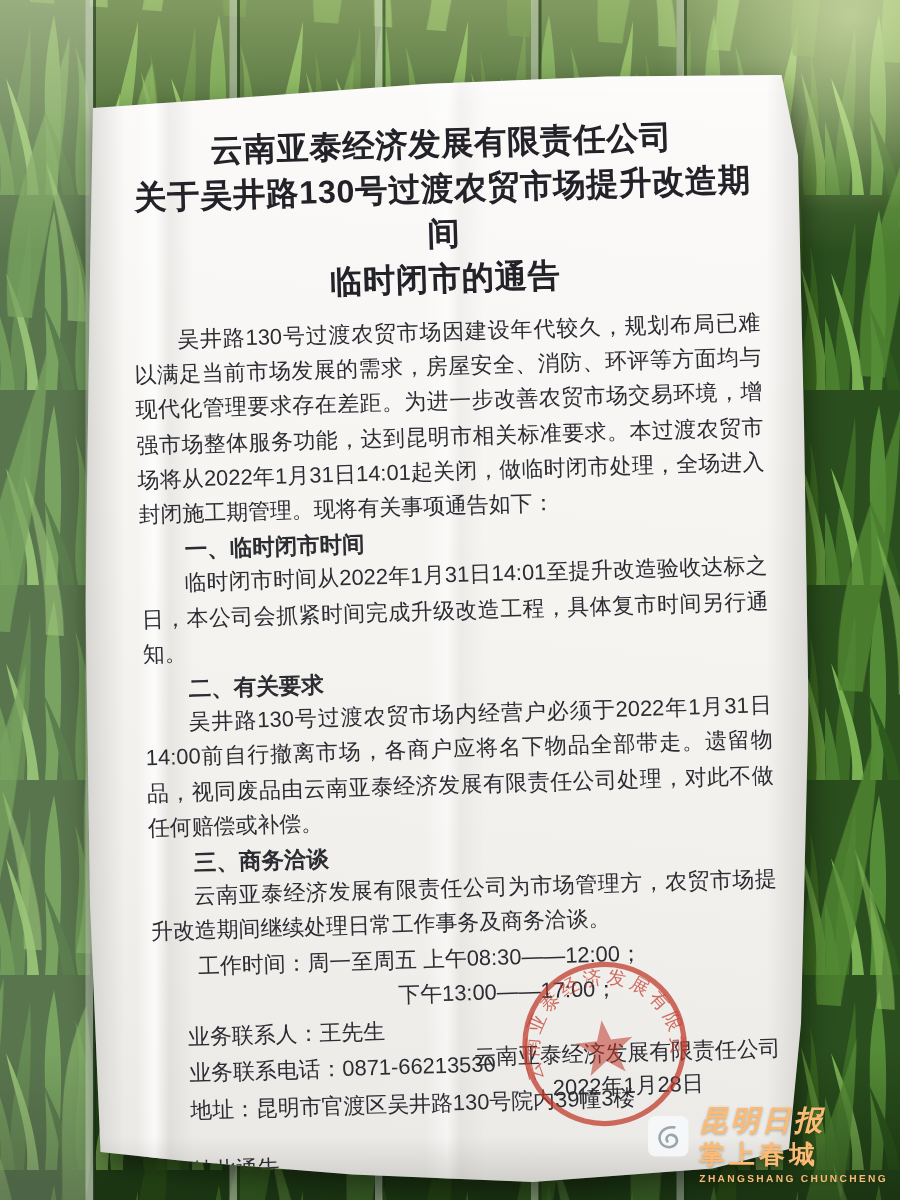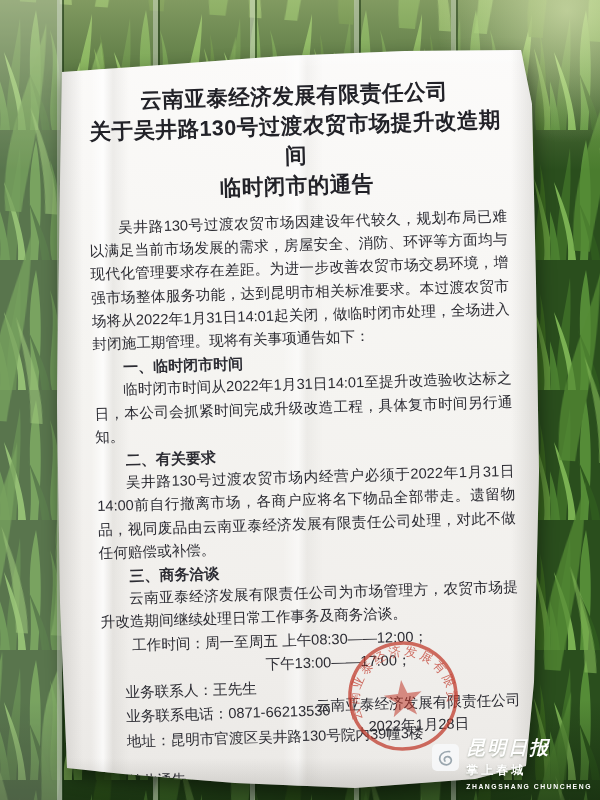--- a/index.html
+++ b/index.html
@@ -40,27 +40,27 @@
   .indent{text-indent:2em;}
   .sec-head{font-weight:700;font-size:15px;padding-left:2em;line-height:23.2px;margin:0;}
   .sched1{padding-left:2.1em;}
   .sched2{padding-left:11.2em;}
   .contact-line{padding-left:1.55em;line-height:24.4px;}
   .closing{padding-left:1.55em;margin-top:17px;}
   .signature{position:absolute;right:-4px;top:628px;width:214px;text-align:center;line-height:22px;}
   .stamp{position:absolute;left:288px;top:594px;width:120px;height:120px;
     transform:rotate(-7deg);opacity:.92;z-index:5;}
   .watermark{position:absolute;right:8px;bottom:10px;z-index:6;display:flex;gap:7px;align-items:flex-start;
-    color:#ffffff;text-shadow:0 1px 2px rgba(30,50,20,.35);justify-content:space-between;}
+    color:#fdba74;text-shadow:0 1px 2px rgba(30,50,20,.35);justify-content:space-between;}
   .wm-logo{width:27px;height:27px;margin-top:7px;border-radius:5px;
     background:rgba(246,248,249,.93);display:flex;align-items:center;justify-content:center;}
   .wm-col{display:flex;flex-direction:column;align-items:flex-start;}
   .wm-paper{font-family:"Liberation Serif","DejaVu Serif",serif;font-style:italic;
     font-weight:700;font-size:19px;line-height:22px;letter-spacing:2px;}
-  .wm-brand{font-weight:800;font-size:12px;line-height:22px;letter-spacing:3px;}
+  .wm-brand{font-weight:800;font-size:17px;line-height:22px;letter-spacing:3px;}
   .wm-latin{font-size:6.8px;letter-spacing:1.55px;margin-top:2px;font-weight:700;}
 </style>
 </head>
 <body>
 
 <svg class="grass-svg" width="600" height="800" viewBox="0 0 600 800" xmlns="http://www.w3.org/2000/svg">
   <defs>
     <pattern id="gp" width="110" height="130" patternUnits="userSpaceOnUse">
       <rect width="110" height="130" fill="#2a4e1d"></rect>
       <path d="M8 130 C4 92 14 58 20 18 C22 62 18 96 16 130 Z" fill="#3c6b26"></path>

